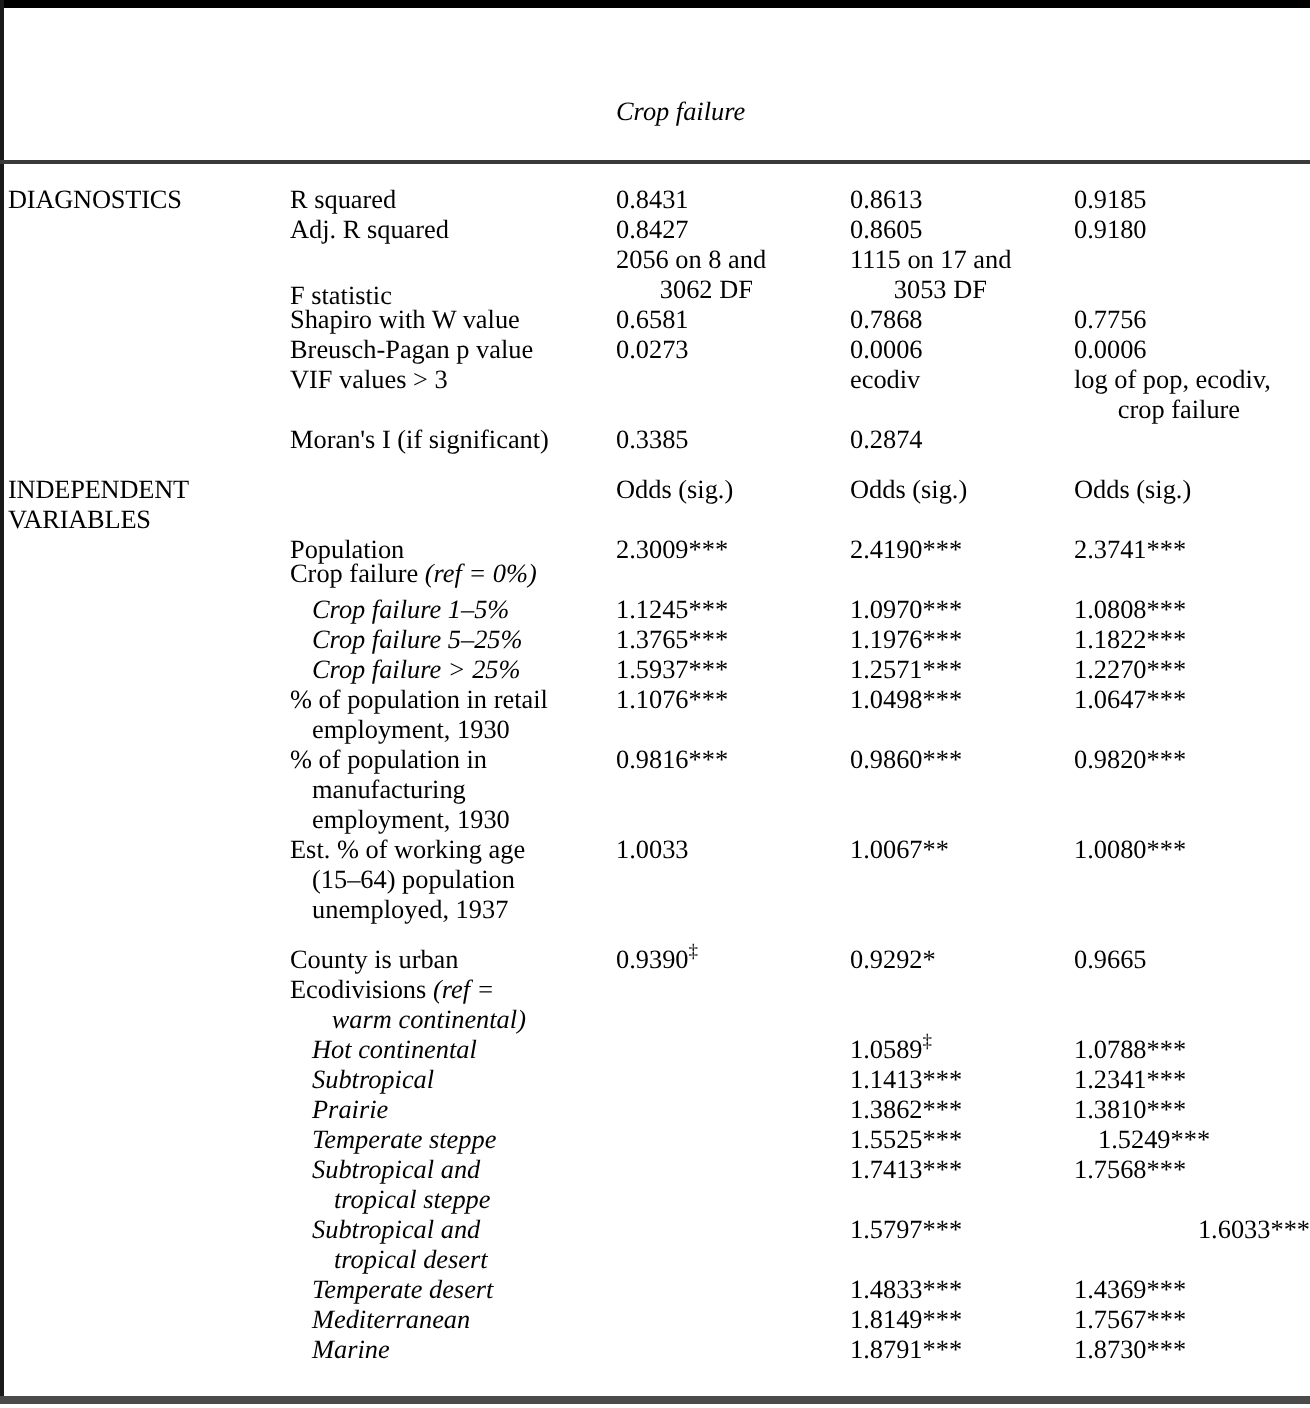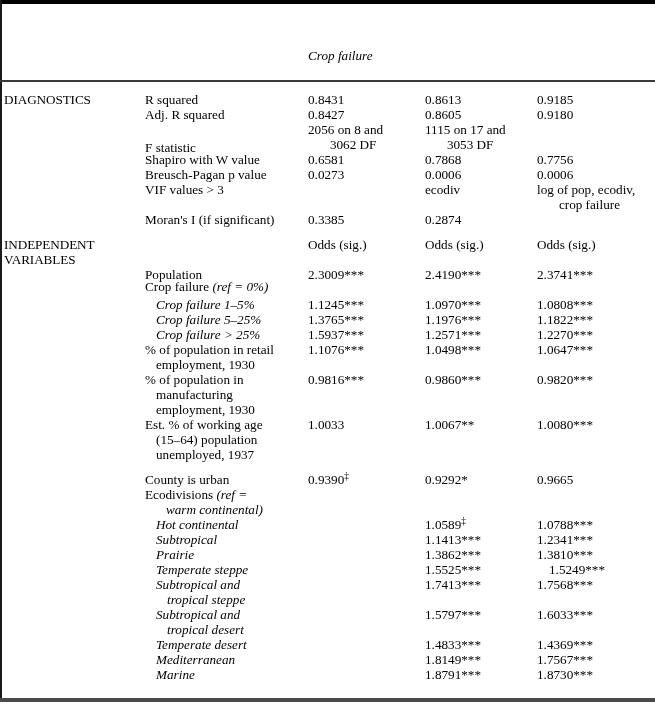--- a/index.html
+++ b/index.html
@@ -191,21 +191,21 @@
       <div class="col-label rowtext sub" style="top: 562px;">Temperate steppe</div>
       <div class="col-c2 val" style="top: 562px;">1.5525***</div>
       <div class="col-c3 val" style="top: 562px; margin-left: 12px;">1.5249***</div>
       <div class="col-label rowtext sub wrap" style="top: 577px;">Subtropical and
 tropical steppe</div>
       <div class="col-c2 val" style="top: 577px;">1.7413***</div>
       <div class="col-c3 val" style="top: 577px;">1.7568***</div>
       <div class="col-label rowtext sub wrap" style="top: 607px;">Subtropical and
 tropical desert</div>
       <div class="col-c2 val" style="top: 607px;">1.5797***</div>
-      <div class="col-c3 val" style="top: 607px;">1.6033***</div>
+      <div class="col-c3 val" style="top: 607px; text-align: right;">1.6033***</div>
       <div class="col-label rowtext sub" style="top: 637px;">Temperate desert</div>
       <div class="col-c2 val" style="top: 637px;">1.4833***</div>
       <div class="col-c3 val" style="top: 637px;">1.4369***</div>
       <div class="col-label rowtext sub" style="top: 652px;">Mediterranean</div>
       <div class="col-c2 val" style="top: 652px;">1.8149***</div>
       <div class="col-c3 val" style="top: 652px;">1.7567***</div>
       <div class="col-label rowtext sub" style="top: 667px;">Marine</div>
       <div class="col-c2 val" style="top: 667px;">1.8791***</div>
       <div class="col-c3 val" style="top: 667px;">1.8730***</div>
     </div>

